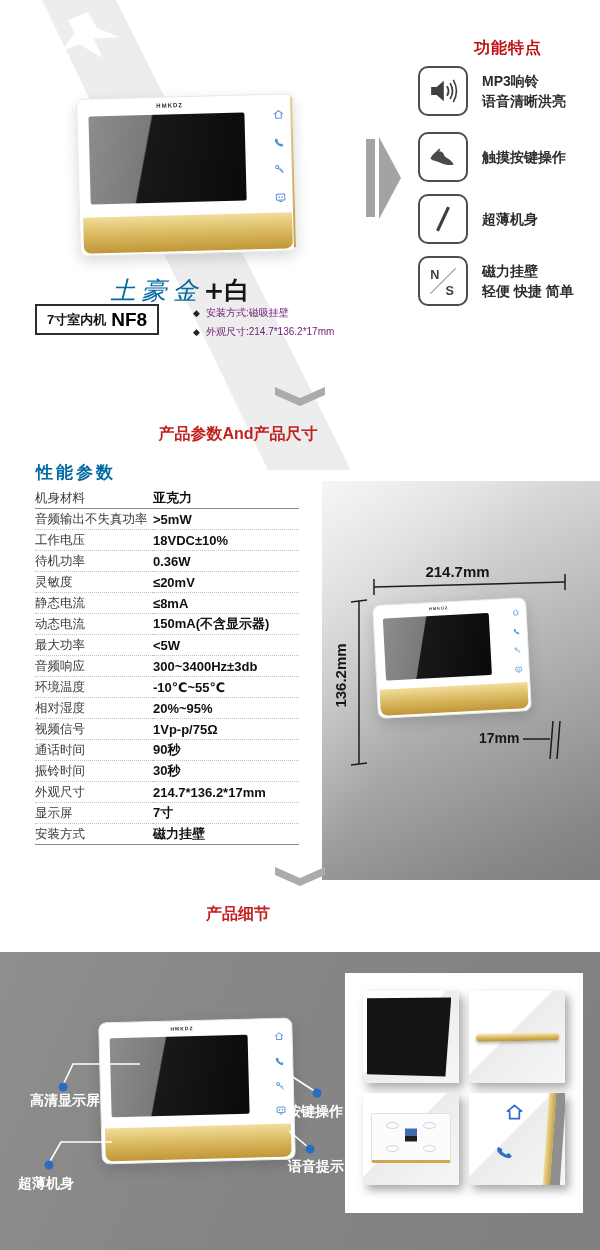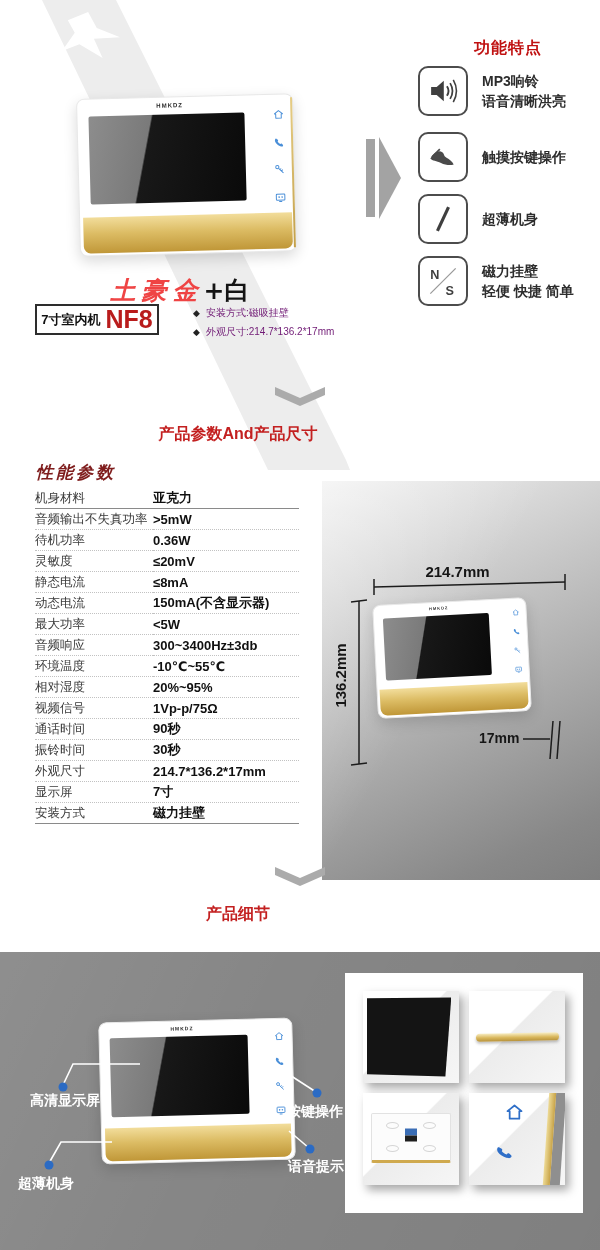--- a/index.html
+++ b/index.html
@@ -45,27 +45,27 @@
   .d-detail{left:100px;top:68px;width:192px;height:140px;transform:rotate(-1.5deg);}
   .d-detail .dev-logo{font-size:5px;}
   .d-detail .dev-screen{left:10px;top:15px;width:138px;height:79px;}
   .d-detail .dev-icons{right:6px;top:12px;height:110px;width:13px;}
   .d-detail .dev-icons svg{width:11px;height:11px;}
   .d-detail .dev-gold{height:33px;}
 
   
   .hero-title{left:0;top:274px;width:360px;text-align:center;}
   .hero-title .gold{font-family:"DejaVu Serif","Liberation Serif",serif;font-style:italic;
-    font-weight:bold;font-size:25px;color:#ef4444;letter-spacing:6px;}
+    font-weight:normal;font-size:25px;color:#0369a1;letter-spacing:6px;}
   .hero-title .suffix{font-family:"DejaVu Serif","Liberation Serif",serif;
     font-weight:bold;font-size:25px;color:#141414;}
   .model-box{left:35px;top:304px;width:120px;height:27px;border:2px solid #2d2d2d;background:#fff;
     display:flex;align-items:center;justify-content:center;gap:5px;}
   .model-prefix{font-size:13px;font-weight:bold;color:#111;}
-  .model-code{font-size:25px;font-weight:bold;color:#b91c1c;}
+  .model-code{font-size:19px;font-weight:bold;color:#000000;}
   .hero-bullets{left:193px;top:306px;width:160px;}
   .bullet{display:flex;align-items:flex-start;margin-bottom:4px;}
   .bullet .diamond{font-size:9px;color:#222;margin-right:6px;line-height:15px;}
   .bullet .btext{font-size:10px;color:#701a75;line-height:14px;}
 
   
   .features-title{left:416px;top:38px;width:184px;text-align:center;
     font-size:16px;font-weight:bold;color:#c01212;letter-spacing:1px;}
   .big-arrow-bar{left:366px;top:139px;width:9px;height:78px;background:#a3a3a3;}
   .big-arrow-tri{left:379px;top:137px;width:0;height:0;
@@ -76,21 +76,21 @@
     border-radius:10px;background:#fff;display:flex;align-items:center;justify-content:center;}
   .ftext{position:absolute;left:64px;top:0;height:50px;display:flex;flex-direction:column;
     justify-content:center;}
   .fline{font-size:14px;font-weight:bold;color:#2d2d2d;line-height:20px;white-space:nowrap;}
 
   
   .chev{width:54px;height:26px;}
   .divider-heading{width:476px;left:0;text-align:center;font-size:16px;font-weight:bold;color:#c32020;}
 
   
-  .specs-title{left:36px;top:461px;font-size:17px;font-weight:bold;color:#7f1d1d;letter-spacing:3px;font-style:italic;}
+  .specs-title{left:36px;top:461px;font-size:17px;font-weight:bold;color:#0369a1;letter-spacing:3px;}
   table.specs{position:absolute;left:35px;top:488px;width:264px;border-collapse:collapse;}
   table.specs td{height:20px;padding:0;vertical-align:middle;}
   table.specs tr{border-bottom:1px dotted #c2c2c2;margin-left:7px;}
   table.specs tr.solid{border-bottom:1px solid #8a8a8a;}
   td.sl{width:118px;font-size:12.5px;color:#3a3a3a;}
   td.sv{font-size:13px;font-weight:bold;color:#101010;}
 
   
   .dimbox{left:322px;top:481px;width:271px;height:399px;
     background:linear-gradient(155deg,#f0f0f0 0%,#d9d9d9 20%,#b3b3b3 50%,#888 85%,#7c7c7c 100%);padding-left:40px;}
@@ -284,20 +284,24 @@
     <tbody>
         <tr class="solid">
           <td class="sl">机身材料</td>
           <td class="sv">亚克力</td>
         </tr>
     <tr>
           <td class="sl">音频输出不失真功率</td>
           <td class="sv">&gt;5mW</td>
         </tr>
     <tr>
+          <td class="sl">工作电压</td>
+          <td class="sv">18VDC±10%</td>
+        </tr>
+    <tr>
           <td class="sl">待机功率</td>
           <td class="sv">0.36W</td>
         </tr>
     <tr>
           <td class="sl">灵敏度</td>
           <td class="sv">≤20mV</td>
         </tr>
     <tr>
           <td class="sl">静态电流</td>
           <td class="sv">≤8mA</td>

